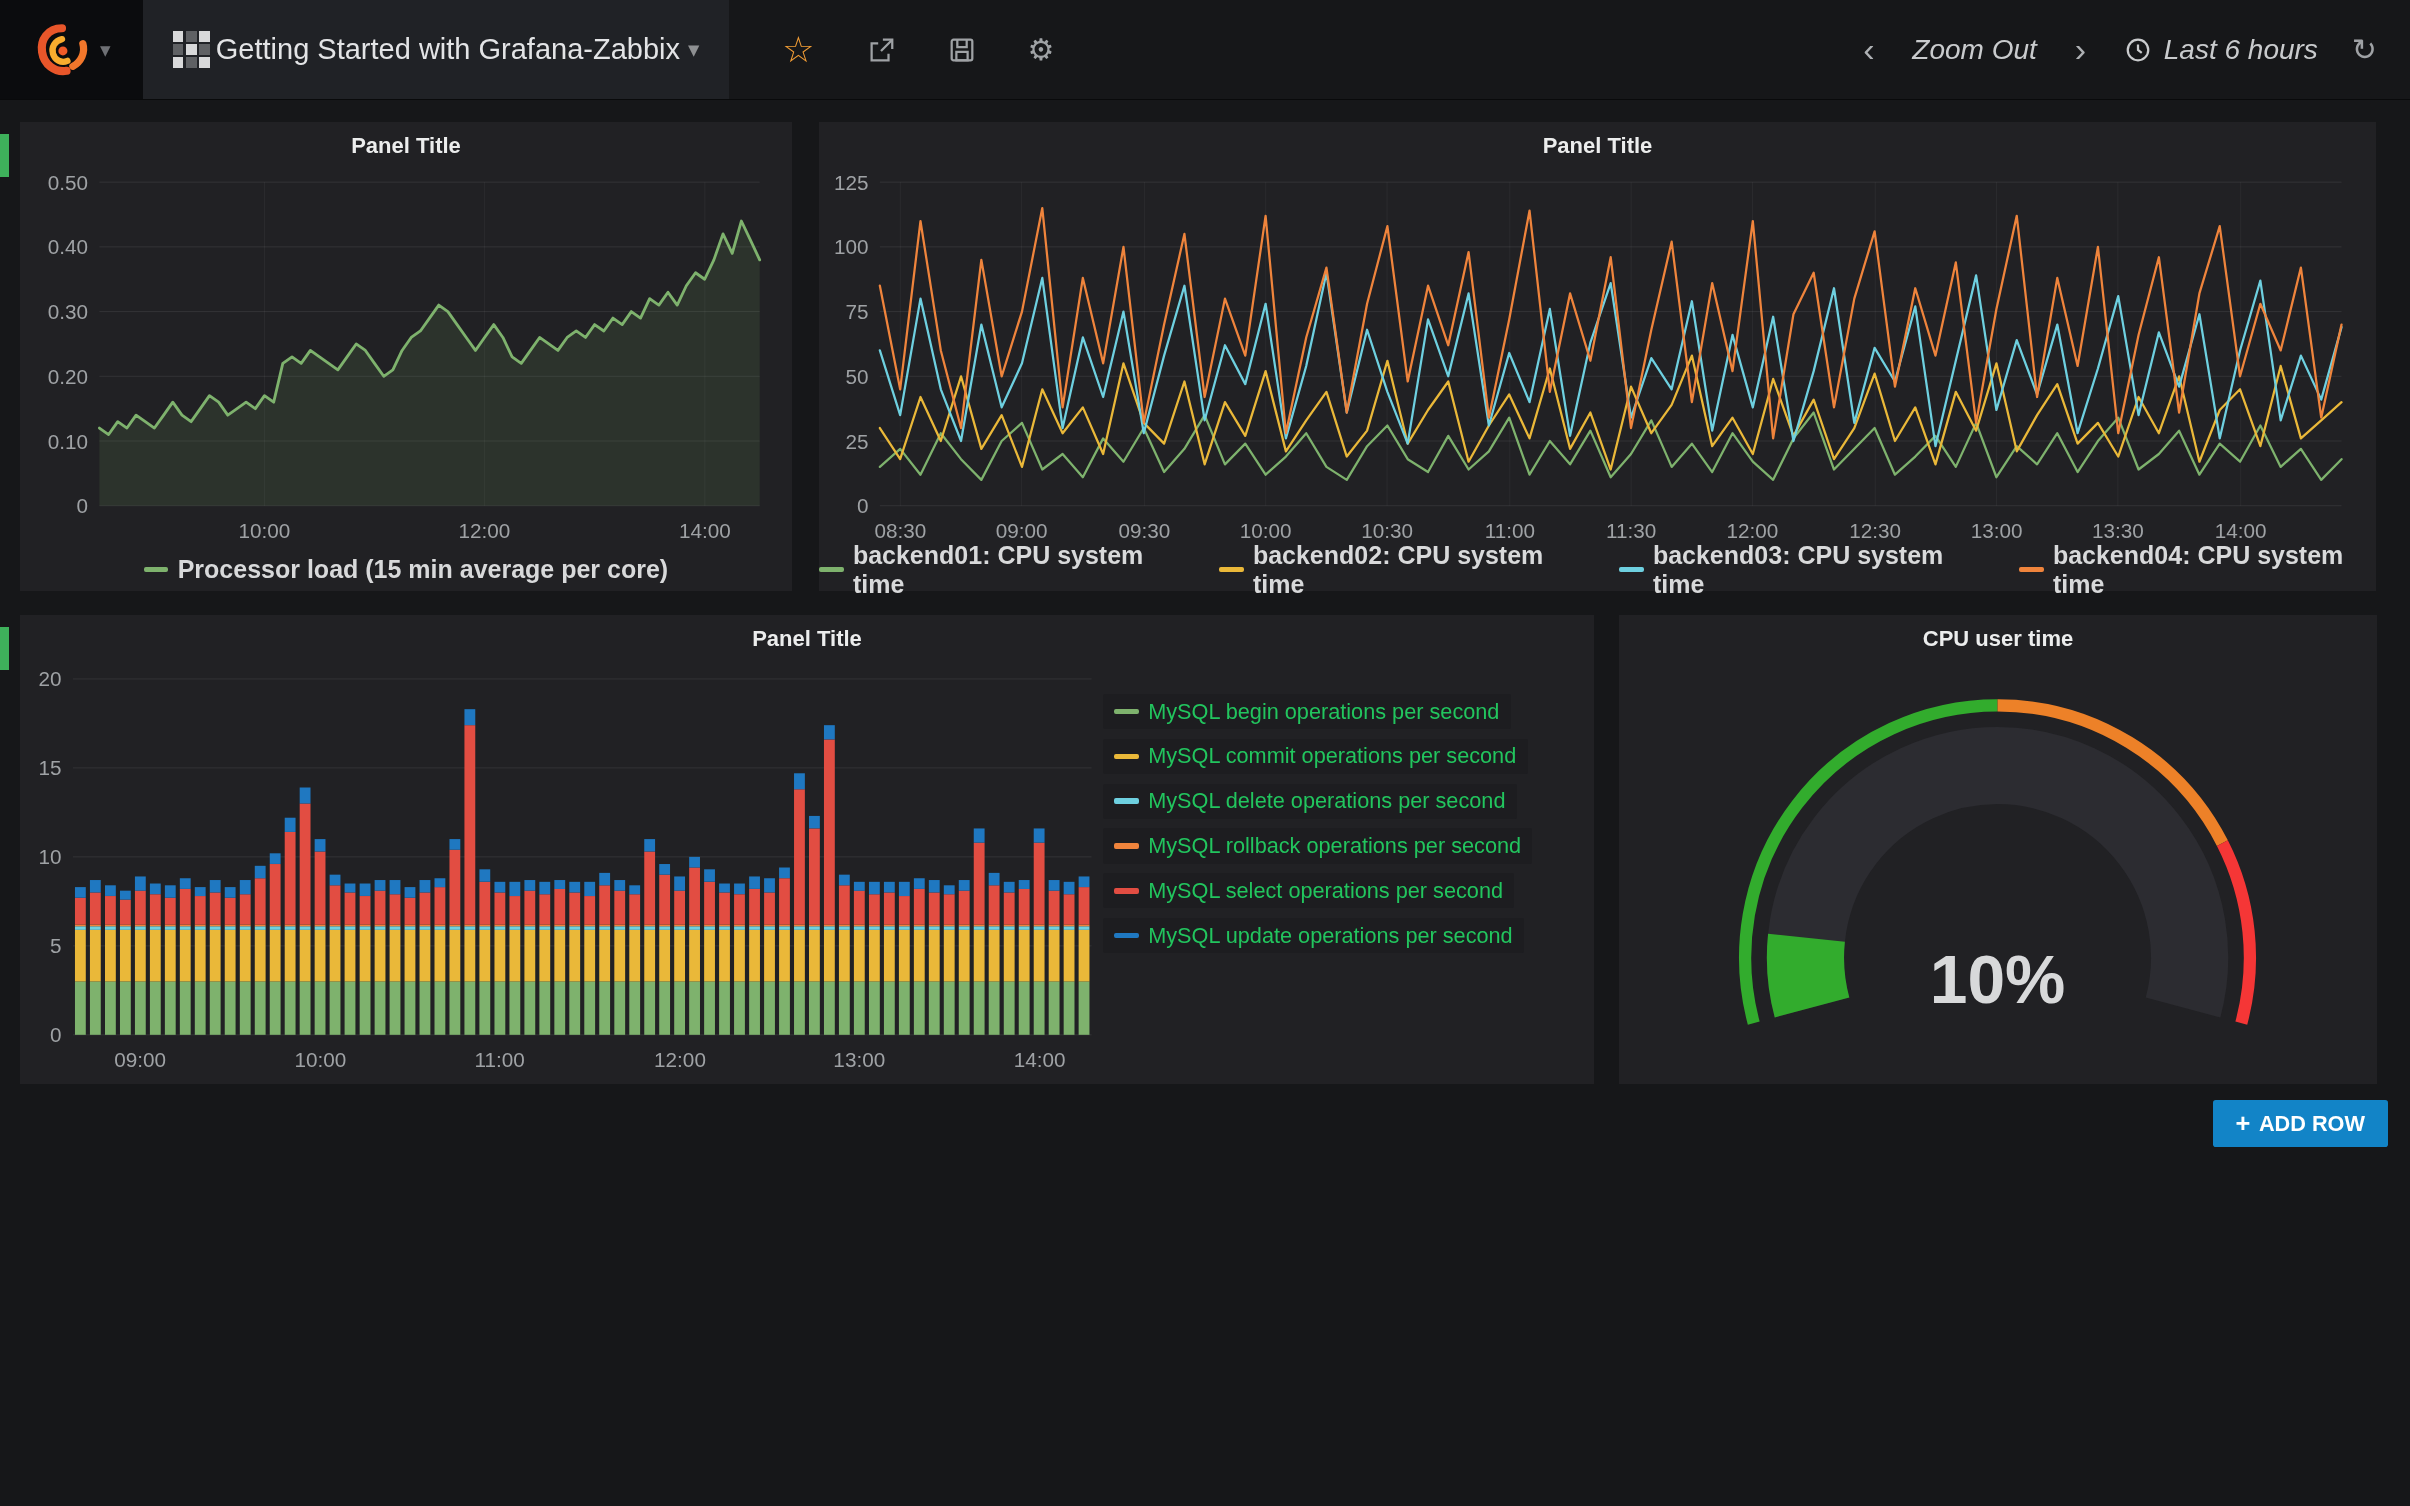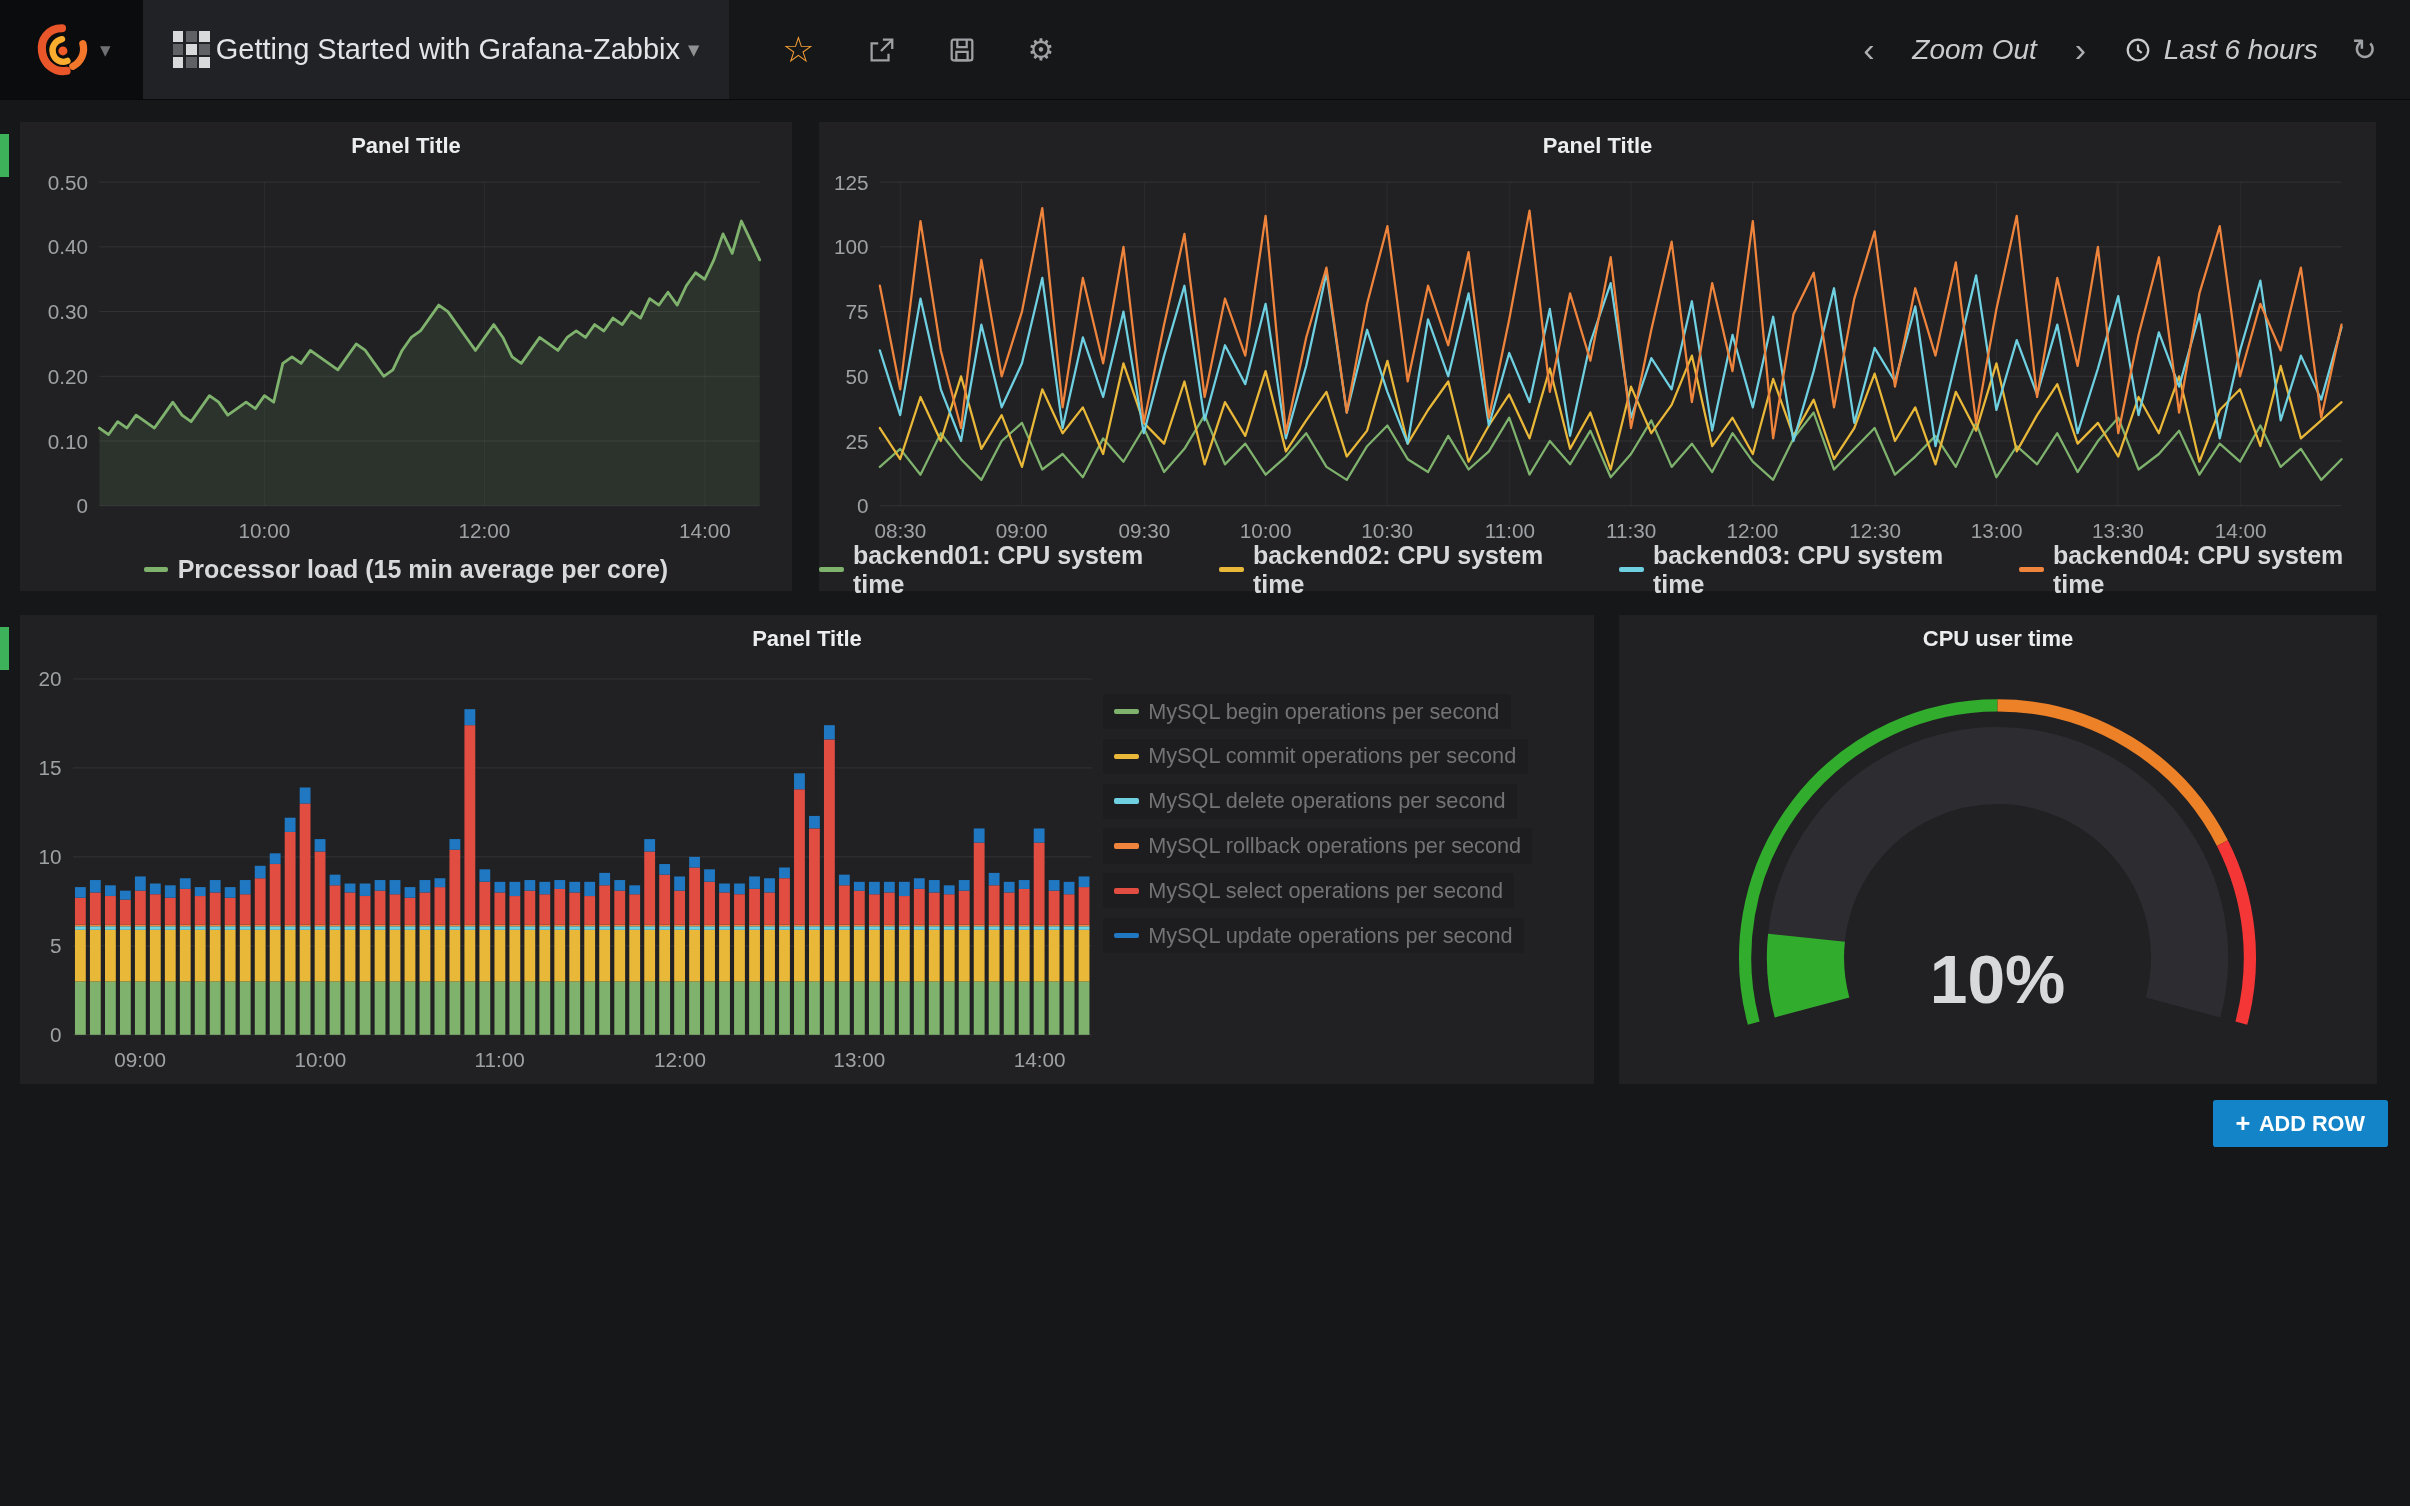--- a/index.html
+++ b/index.html
@@ -47,21 +47,21 @@
     font-size:22px; font-weight:bold; color:#eceded; cursor:pointer; }
   .chart { display:block; }
   .chart svg { display:block; }
 
   .legend-row { display:flex; justify-content:center; align-items:center; gap:43px;
     height:41px; font-size:25px; color:#d8d9da;font-weight:bold; }
   .legend-item { display:flex; align-items:center; gap:9.4px; cursor:pointer; }
   .legend-marker { width:24.5px; height:5.6px; border-radius:1.9px; display:inline-block; flex:none; }
   .p3-body { display:flex; }
   .legend-col { width:471px; padding-top:32px; display:flex; flex-direction:column;
-    gap:9.4px; font-size:21.7px; color:#737373; align-items:flex-start; }
+    gap:9.4px; font-size:21.7px; color:#22c55e; align-items:flex-start; }
   .legend-col .legend-item { background:#1d1d20; padding:4.7px 11.3px; border-radius:1.9px; }
 
   .row-handle { position:absolute; left:0; width:8.5px; height:43px; cursor:pointer; }
   #rh1 { top:134px; } #rh2 { top:627px; }
 
   .add-row { position:absolute; left:2213px; top:1100px; height:47px; padding:0 22.6px;
     color:#fff; border:none; border-radius:2.8px; font-size:21.7px; font-weight:bold;
     font-family:inherit; cursor:pointer; display:flex; align-items:center; gap:8.5px; }
   .add-row .plus { font-size:25.4px; }
 </style>

